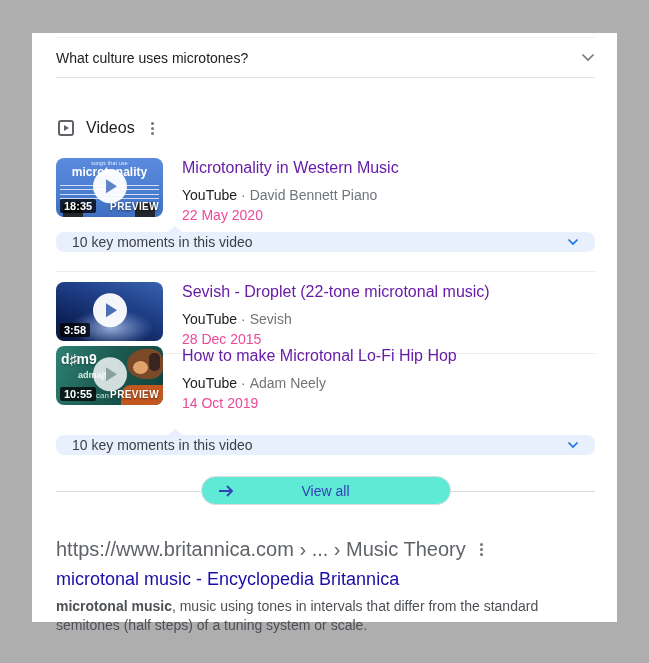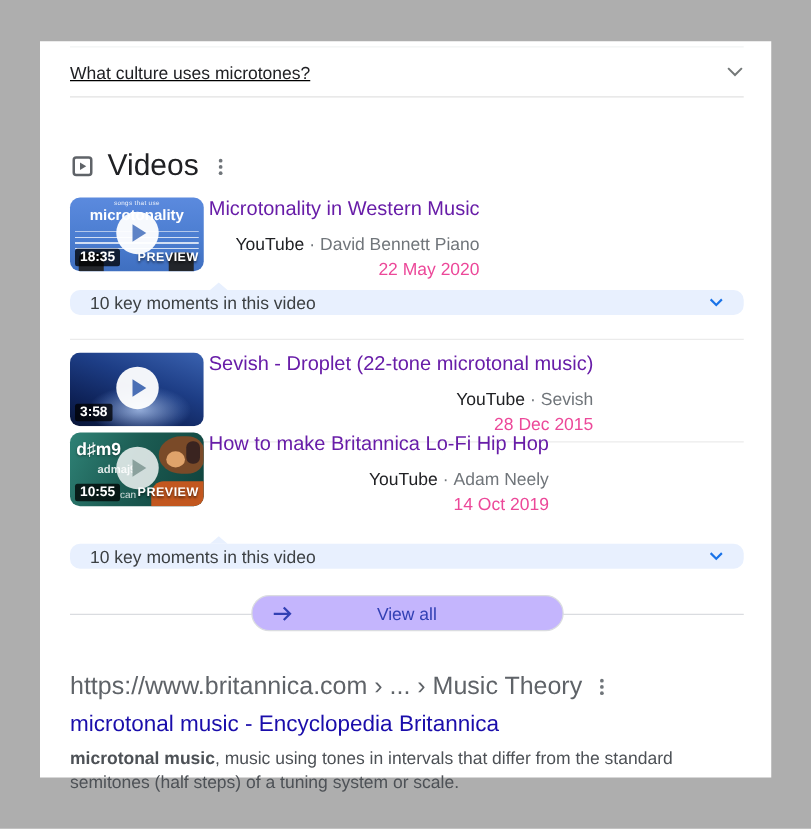--- a/index.html
+++ b/index.html
@@ -8,41 +8,41 @@
     font-family: "Liberation Sans", "DejaVu Sans", sans-serif;
     background:#aeaeae;
     position:relative;
     overflow:hidden;
   }
   .card { position:absolute; left:32px; top:33px; width:585px; height:589px; background:#ffffff; }
 
   
   .paa-row { position:absolute; top:4px; left:24px; right:22px; height:41px;
     border-top:1px solid #f1f3f4; border-bottom:1px solid #e2e2e2;
-    display:flex; align-items:center; justify-content:space-between; cursor:pointer;text-decoration:underline; }
+    display:flex; align-items:center; justify-content:space-between; cursor:pointer; }
   .paa-q { font-size:14px; color:#202124; }
   .chev { display:flex; color:#747878; }
 
   
   .videos-header { position:absolute; top:86px; left:26px; display:flex; align-items:center; }
   .vh-icon { width:16px; height:16px; border:2px solid #5f6368; border-radius:3px;
     display:flex; align-items:center; justify-content:center; }
   .vh-tri { width:0; height:0; border-left:5px solid #5f6368;
     border-top:3px solid transparent; border-bottom:3px solid transparent; margin-left:1px; }
-  .vh-title { font-size:24px; color:#202124; margin-left:12px; }
+  .vh-title { font-size:16px; color:#202124; margin-left:12px; }
   .vh-dots { margin-left:14px; }
   .dots { display:inline-flex; flex-direction:column; gap:2px; padding:2px; cursor:pointer; }
   .dots i { width:3px; height:3px; border-radius:50%; background:#70757a; }
 
   
   .video-row { position:absolute; left:24px; right:22px; display:flex; }
   .v1 { top:125px; } .v2 { top:249px; } .v3 { top:313px; }
   .thumb { position:relative; width:107px; height:59px; border-radius:8px; overflow:hidden;
     flex:none; cursor:pointer; display:block; }
-  .vinfo { margin-left:4px;text-align:right; }
+  .vinfo { margin-left:19px; }
   .vtitle { display:block; font-size:16px; line-height:19px; color:#681da8; text-decoration:none; cursor:pointer; }
   .vmeta { margin-top:10px; font-size:14px; color:#70757a; }
   .vsrc { color:#202124; }
   .vsep { margin:0 4px; }
   .vdate { margin-top:4px; font-size:14px; color:#ec4899; }
 
   
   .duration { position:absolute; left:4px; bottom:4px; background:rgba(0,0,0,.75); color:#fff;
     font-size:11px; font-weight:bold; padding:1px 4px; border-radius:2px; z-index:3; }
   .preview { position:absolute; right:4px; bottom:5px; color:#fff; font-weight:bold; font-size:10px;
@@ -94,21 +94,21 @@
     border-bottom:6px solid #e8f0fe; }
   .km-label { font-size:14px; color:#3c4043; }
   .km-chev { margin-left:auto; display:flex; color:#1a73e8; }
 
   .divider { position:absolute; left:24px; right:22px; height:1px; background:#ebebeb; }
   .d1 { top:238px; } .d2 { top:320px; }
 
   
   .view-all-wrap { position:absolute; top:443px; left:24px; right:22px; height:30px; }
   .va-line { position:absolute; top:15px; left:0; right:0; height:1px; background:#dadce0; }
-  .va-pill { position:relative; width:250px; height:29px; margin:0 auto; background:#c4b5fd;
+  .va-pill { position:relative; width:250px; height:29px; margin:0 auto; background:#5eead4;
     border:1px solid #dadce0; border-radius:16px; display:flex; align-items:center; cursor:pointer; }
   .va-arrow { margin-left:16px; display:flex; color:#3240b4; z-index:1; }
   .va-label { position:absolute; left:0; right:0; text-align:center; font-size:14px; color:#3240b4; }
 
   
   .result { position:absolute; left:24px; top:505px; right:22px; }
   .crumb-row { display:flex; align-items:center; }
   .crumb { font-size:20px; color:#5f6368; }
   .crumb-dots { margin-left:12px; }
   .r-title { display:block; margin-top:8px; font-size:18px; color:#1a0dab; text-decoration:none; cursor:pointer; }
@@ -202,21 +202,21 @@
       <span class="t3-cap">d♯m9</span>
       <span class="t3-cap2">admaj9</span>
       <span class="play">
           <b></b>
         </span>
       <span class="duration">10:55</span>
       <span class="t3-cap3">can</span>
       <span class="preview">PREVIEW</span>
     </a>
     <div class="vinfo">
-      <a class="vtitle">How to make Britannica Lo-Fi Hip Hop</a>
+      <a class="vtitle">How to make Microtonal Lo-Fi Hip Hop</a>
       <div class="vmeta">
         <span class="vsrc">YouTube</span><span class="vsep">·</span><span>Adam Neely</span>
       </div>
       <div class="vdate">14 Oct 2019</div>
     </div>
   </div>
 
   <div class="km-bar km2">
     <span class="km-pointer"></span>
     <span class="km-label">10 key moments in this video</span>

